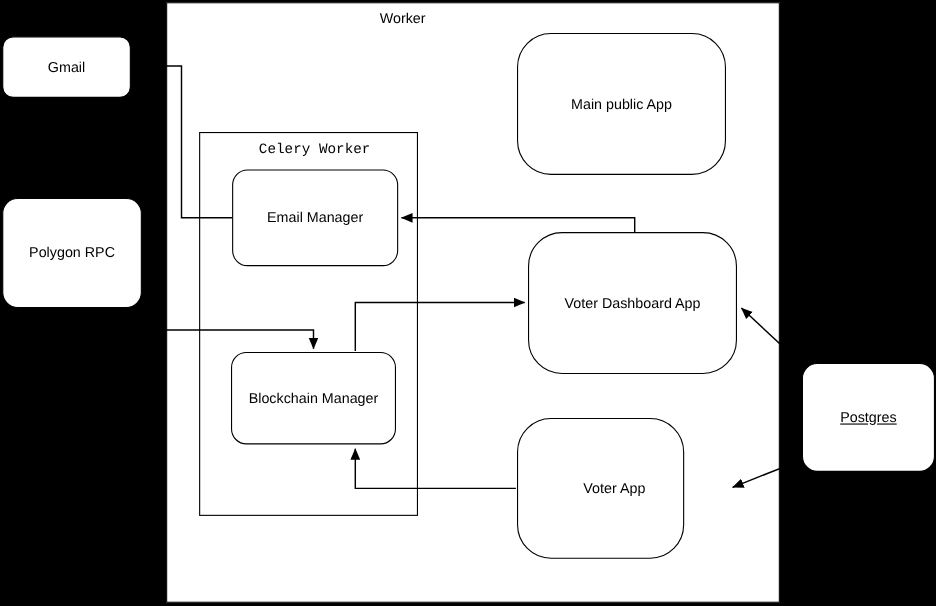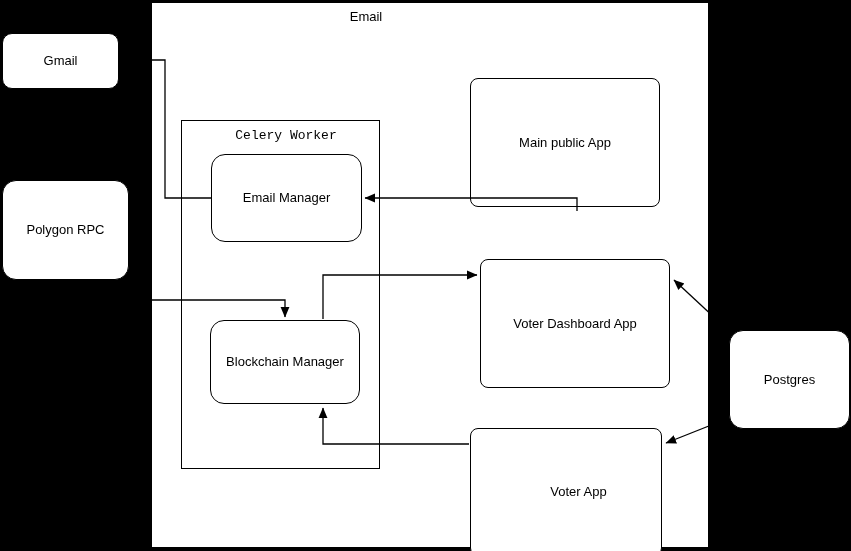--- a/index.html
+++ b/index.html
@@ -30,62 +30,62 @@
     background: #ffffff;
     border: 1px solid #000000;
     display: flex;
     align-items: center;
     justify-content: center;
     text-align: center;
     font-size: 13px;
     line-height: 1.2;
     color: #000;
   }
-  .r-lg { border-radius: 8px; margin-top: 48px; }
+  .r-lg { border-radius: 31px; }
   .r-md { border-radius: 14px; }
   .r-sm { border-radius: 10px; }
 
   
   #django        { left: 151px; top: 2px;   width: 558px; height: 546px; z-index: 1; }
   #django-label  { left: 214px; top: 6px; }
 
   
   #celery        { left: 181px; top: 120px; width: 199px; height: 349px; z-index: 2; }
   #celery-label  { left: 104px; top: 7px; font-family: Liberation Mono, monospace; }
 
   
   #gmail         { left: 2px;   top: 33px;  width: 117px; height: 56px;  z-index: 3; }
   #polygon-rpc   { left: 2px;   top: 180px; width: 127px; height: 100px; z-index: 3; }
-  #postgres      { left: 729px; top: 330px; width: 121px; height: 99px;  z-index: 3; }
+  #postgres      { left: 729px; top: 330px; width: 121px; height: 99px;  z-index: 3; text-decoration: underline; }
   #main-public   { left: 470px; top: 30px;  width: 190px; height: 129px; z-index: 3; }
   #email-mgr     { left: 211px; top: 154px; width: 151px; height: 88px;  z-index: 3; }
   #blockchain    { left: 210px; top: 320px; width: 150px; height: 84px;  z-index: 3; }
   #user-dash     { left: 480px; top: 211px; width: 190px; height: 129px; z-index: 3; }
-  #voter         { left: 470px; top: 380px; width: 192px; height: 128px; z-index: 3; padding-left: 25px; }
+  #voter         { left: 470px; top: 380px; width: 152px; height: 128px; z-index: 3; padding-left: 25px; }
 
   #wires {
     position: absolute;
     left: 0; top: 0;
     width: 851px; height: 551px;
     z-index: 10;
     pointer-events: none;
   }
   #wires polyline, #wires line {
     fill: none;
     stroke: #000000;
     stroke-width: 1.3;
   }
 </style>
 </head>
 <body>
 
 <div id="stage">
 
   <div id="django" class="container-box">
-    <span id="django-label" class="container-label">Email</span>
+    <span id="django-label" class="container-label">Worker</span>
   </div>
 
   <div id="celery" class="container-box">
     <span id="celery-label" class="container-label">Celery Worker</span>
   </div>
 
   <div id="polygon-rpc" class="node r-md">
     <span>Polygon RPC</span>
   </div>
 

